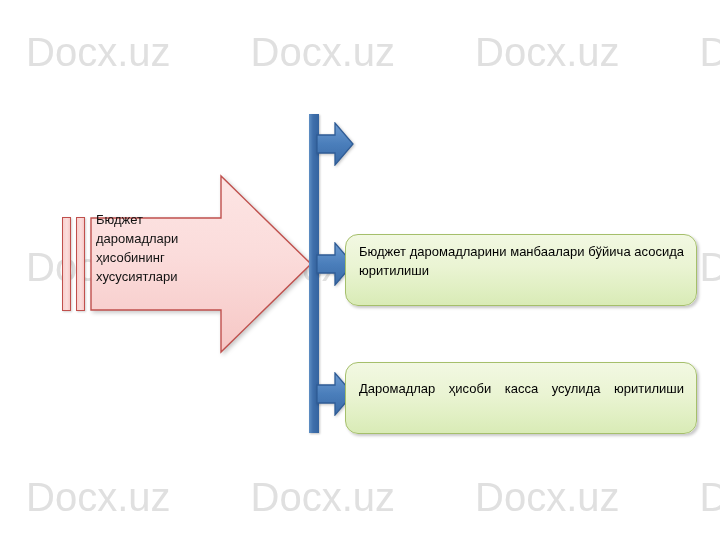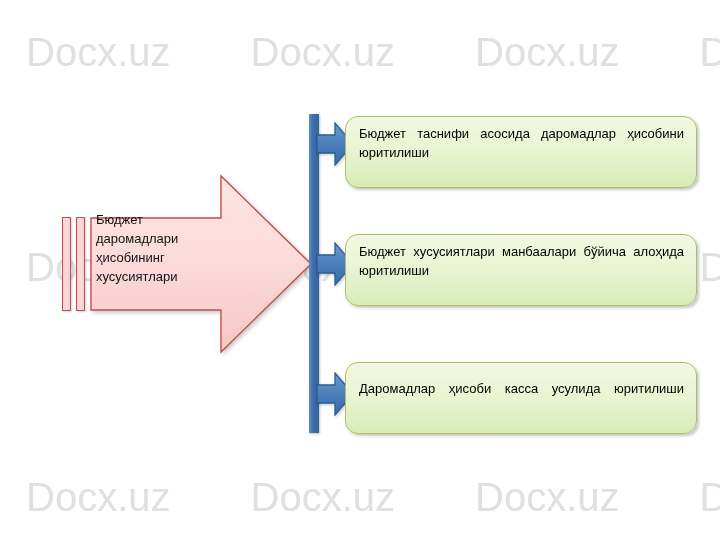--- a/index.html
+++ b/index.html
@@ -205,25 +205,22 @@
       <polygon points="1,13 19,13 19,1 37,22 19,43 19,31 1,31" fill="url(#blueGrad1)" stroke="#2f5c96" stroke-width="1.3"></polygon>
     </svg>
   </div>
 
   <div class="blue-arrow blue-arrow-3">
     <svg width="38" height="44" viewBox="0 0 38 44" xmlns="http://www.w3.org/2000/svg">
       <polygon points="1,13 19,13 19,1 37,22 19,43 19,31 1,31" fill="url(#blueGrad1)" stroke="#2f5c96" stroke-width="1.3"></polygon>
     </svg>
   </div>
 
-  <div class="green-box green-box-1">
-    <div class="green-box-text">Бюджет таснифи асосида даромадлар ҳисобини юритилиши</div>
-  </div>
 
   <div class="green-box green-box-2">
-    <div class="green-box-text">Бюджет хусусиятлари манбаалари бўйича алоҳида юритилиши</div>
+    <div class="green-box-text">Бюджет даромадларини манбаалари бўйича асосида юритилиши</div>
   </div>
 
   <div class="green-box green-box-3">
     <div class="green-box-text">Даромадлар ҳисоби касса усулида юритилиши</div>
   </div>
 
 </div>
 
 </body></html>

